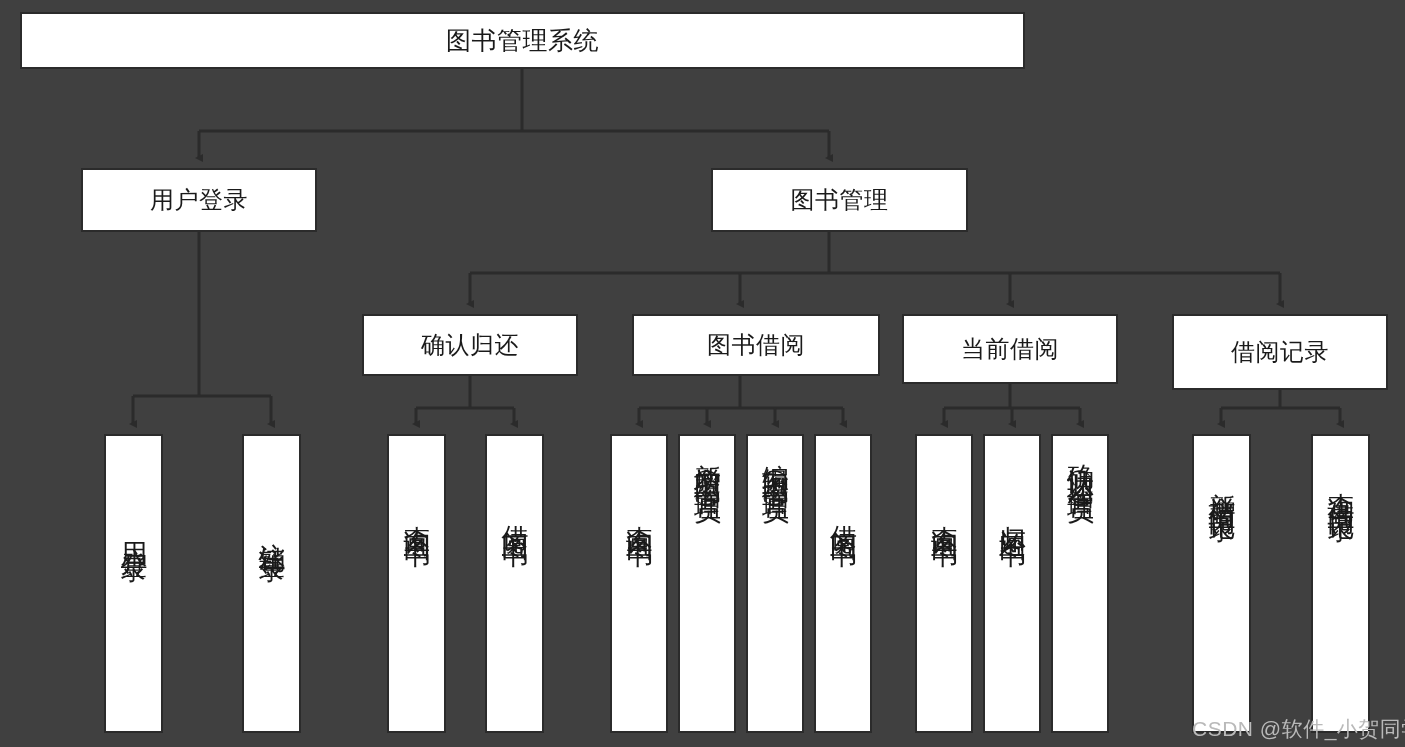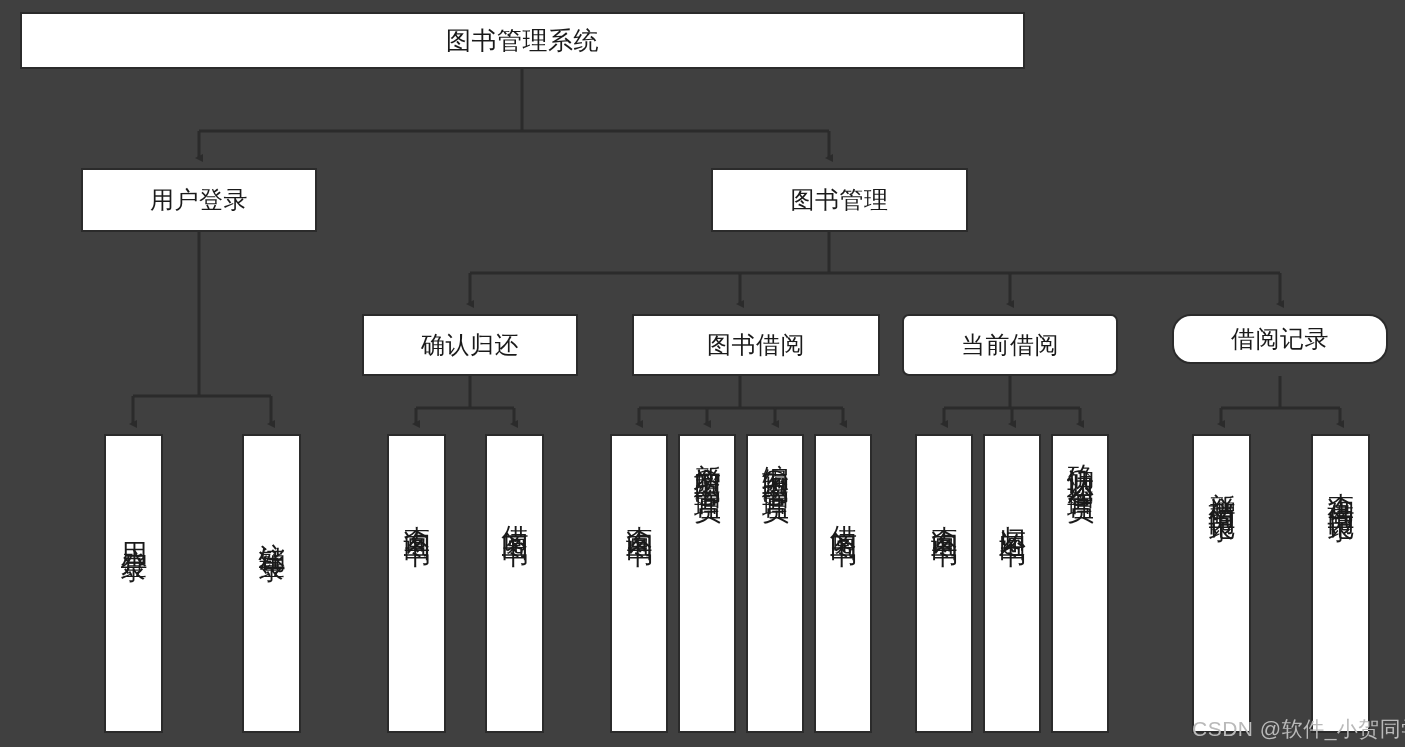--- a/index.html
+++ b/index.html
@@ -137,24 +137,24 @@
   <div class="node horiz" style="left:711px; top:168px; width:257px; height:64px;">
     <span class="label">图书管理</span>
   </div>
 
   <div class="node horiz" style="left:362px; top:314px; width:216px; height:62px;">
     <span class="label">确认归还</span>
   </div>
   <div class="node horiz" style="left:632px; top:314px; width:248px; height:62px;">
     <span class="label">图书借阅</span>
   </div>
-  <div class="node horiz" style="left:902px; top:314px; width:216px; height:62px;border-radius:7px;">
+  <div class="node horiz" style="left:902px; top:314px; width:216px; height:70px;">
     <span class="label">当前借阅</span>
   </div>
-  <div class="node horiz" style="left:1172px; top:314px; width:216px; height:50px;border-radius:19px;">
+  <div class="node horiz" style="left:1172px; top:314px; width:216px; height:76px;">
     <span class="label">借阅记录</span>
   </div>
 
   <div class="node vert" style="left:104px; top:434px; width:59px; height:299px; padding-top:85px;">
     <span class="label">用户登录</span>
   </div>
   <div class="node vert" style="left:242px; top:434px; width:59px; height:299px; padding-top:85px;">
     <span class="label">注销登录</span>
   </div>
 

